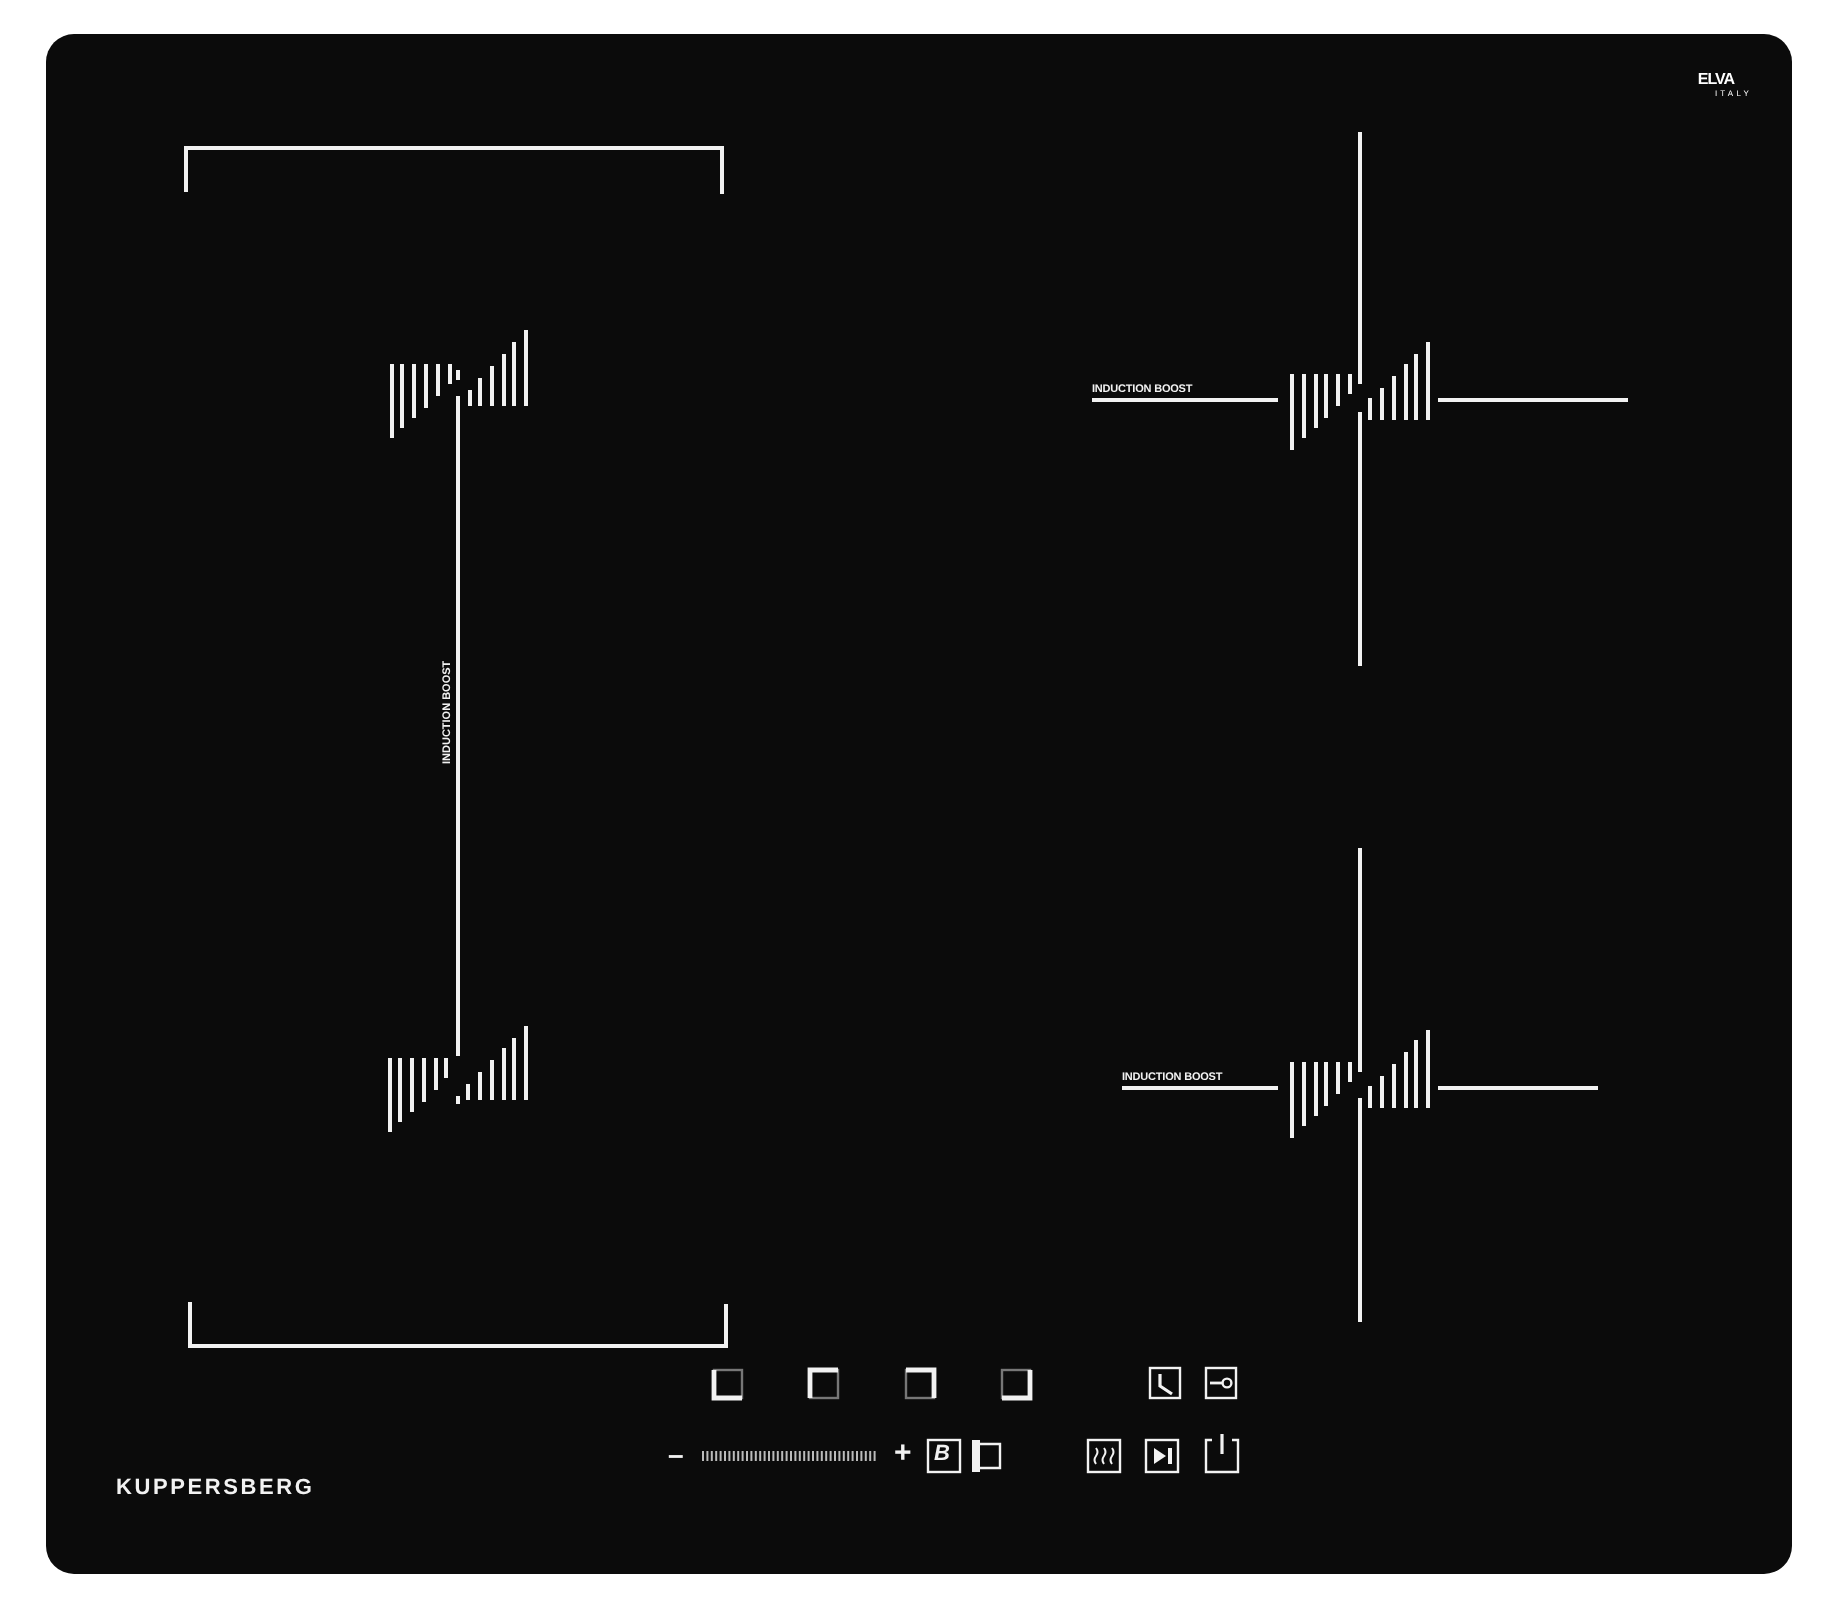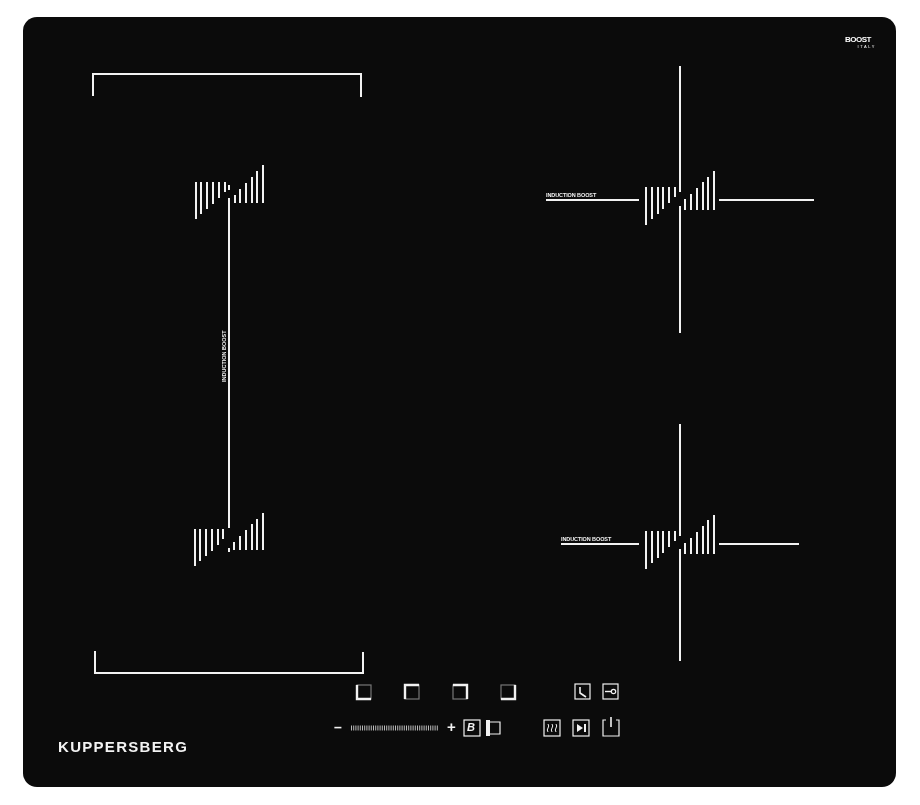--- a/index.html
+++ b/index.html
@@ -5,21 +5,21 @@
     html, body { margin: 0; padding: 0; background: #ffffff; }
     body { width: 920px; height: 805px; position: relative; overflow: hidden; font-family: "Liberation Sans", sans-serif; }
     .panel {
       position: absolute; left: 23px; top: 17px; width: 873px; height: 770px;
       background: #0b0b0b; border-radius: 14px;
     }
     svg.art { position: absolute; left: 0; top: 0; width: 920px; height: 805px; }
     .lbl { position: absolute; color: #f2f2f2; font-family: "Liberation Sans", sans-serif; font-weight: bold; white-space: nowrap; }
     .boost-h { font-size: 5.5px; letter-spacing: -0.1px; }
     .boost-v { font-size: 5.5px; transform-origin: 0 0; transform: rotate(-90deg); }
-    .brand { left: 58px; top: 738px; font-size: 15px; letter-spacing: 1.3px; }
+    .brand { left: 58px; top: 738px; font-size: 11px; letter-spacing: 1.3px; }
     .logo { position: absolute; left: 838px; top: 36px; width: 40px; height: 14px; }
     .logo-top { font-size: 8px; font-weight: 900; letter-spacing: -0.5px; color: #fff; line-height: 8px; text-align: center; }
     .logo-bot { font-size: 4px; letter-spacing: 1.6px; color: #fff; line-height: 5px; text-align: right; padding-right: 2px; }
     .hit { position: absolute; background: transparent; border: 0; padding: 0; margin: 0; cursor: pointer; }
     .sym { position: absolute; color: #f2f2f2; font-weight: bold; }
   </style>
 </head>
 <body>
 
 <div class="panel"></div>
@@ -174,21 +174,21 @@
   </g>
 </svg>
 
 <div class="lbl boost-v" style="left:221px; top:382px;">INDUCTION BOOST</div>
 <div class="lbl boost-h" style="left:546px; top:192px;">INDUCTION BOOST</div>
 <div class="lbl boost-h" style="left:561px; top:536px;">INDUCTION BOOST</div>
 
 <div class="lbl brand">KUPPERSBERG</div>
 
 <div class="logo">
-  <div class="logo-top">BOOST</div>
+  <div class="logo-top">ELVA</div>
   <div class="logo-bot">ITALY</div>
 </div>
 
 <div class="sym" style="left:334px; top:719px; font-size:14px;">–</div>
 <div class="sym" style="left:447px; top:718px; font-size:15px;">+</div>
 <div class="sym" style="left:467px; top:721px; font-size:11px; font-style:italic;">B</div>
 
 <button class="hit" style="left:353px; top:681px; width:22px; height:22px;"></button>
 <button class="hit" style="left:401px; top:681px; width:22px; height:22px;"></button>
 <button class="hit" style="left:449px; top:681px; width:22px; height:22px;"></button>

